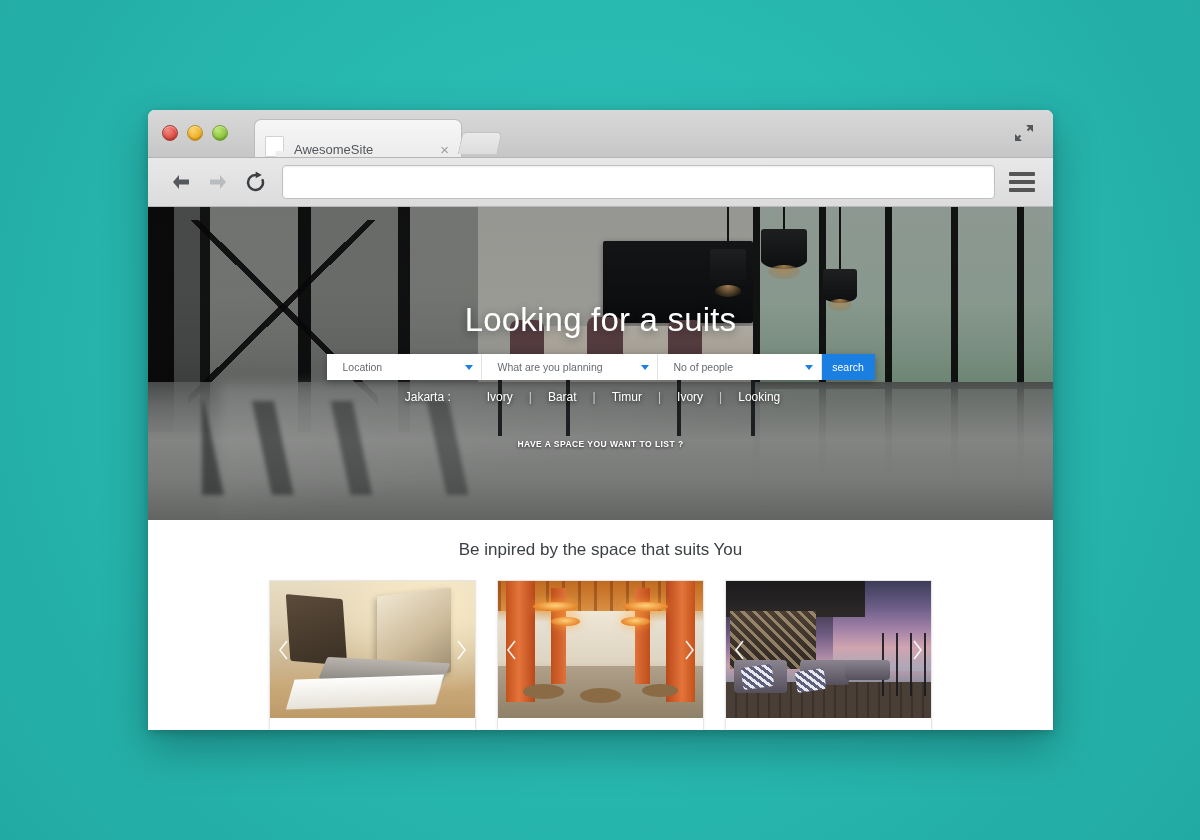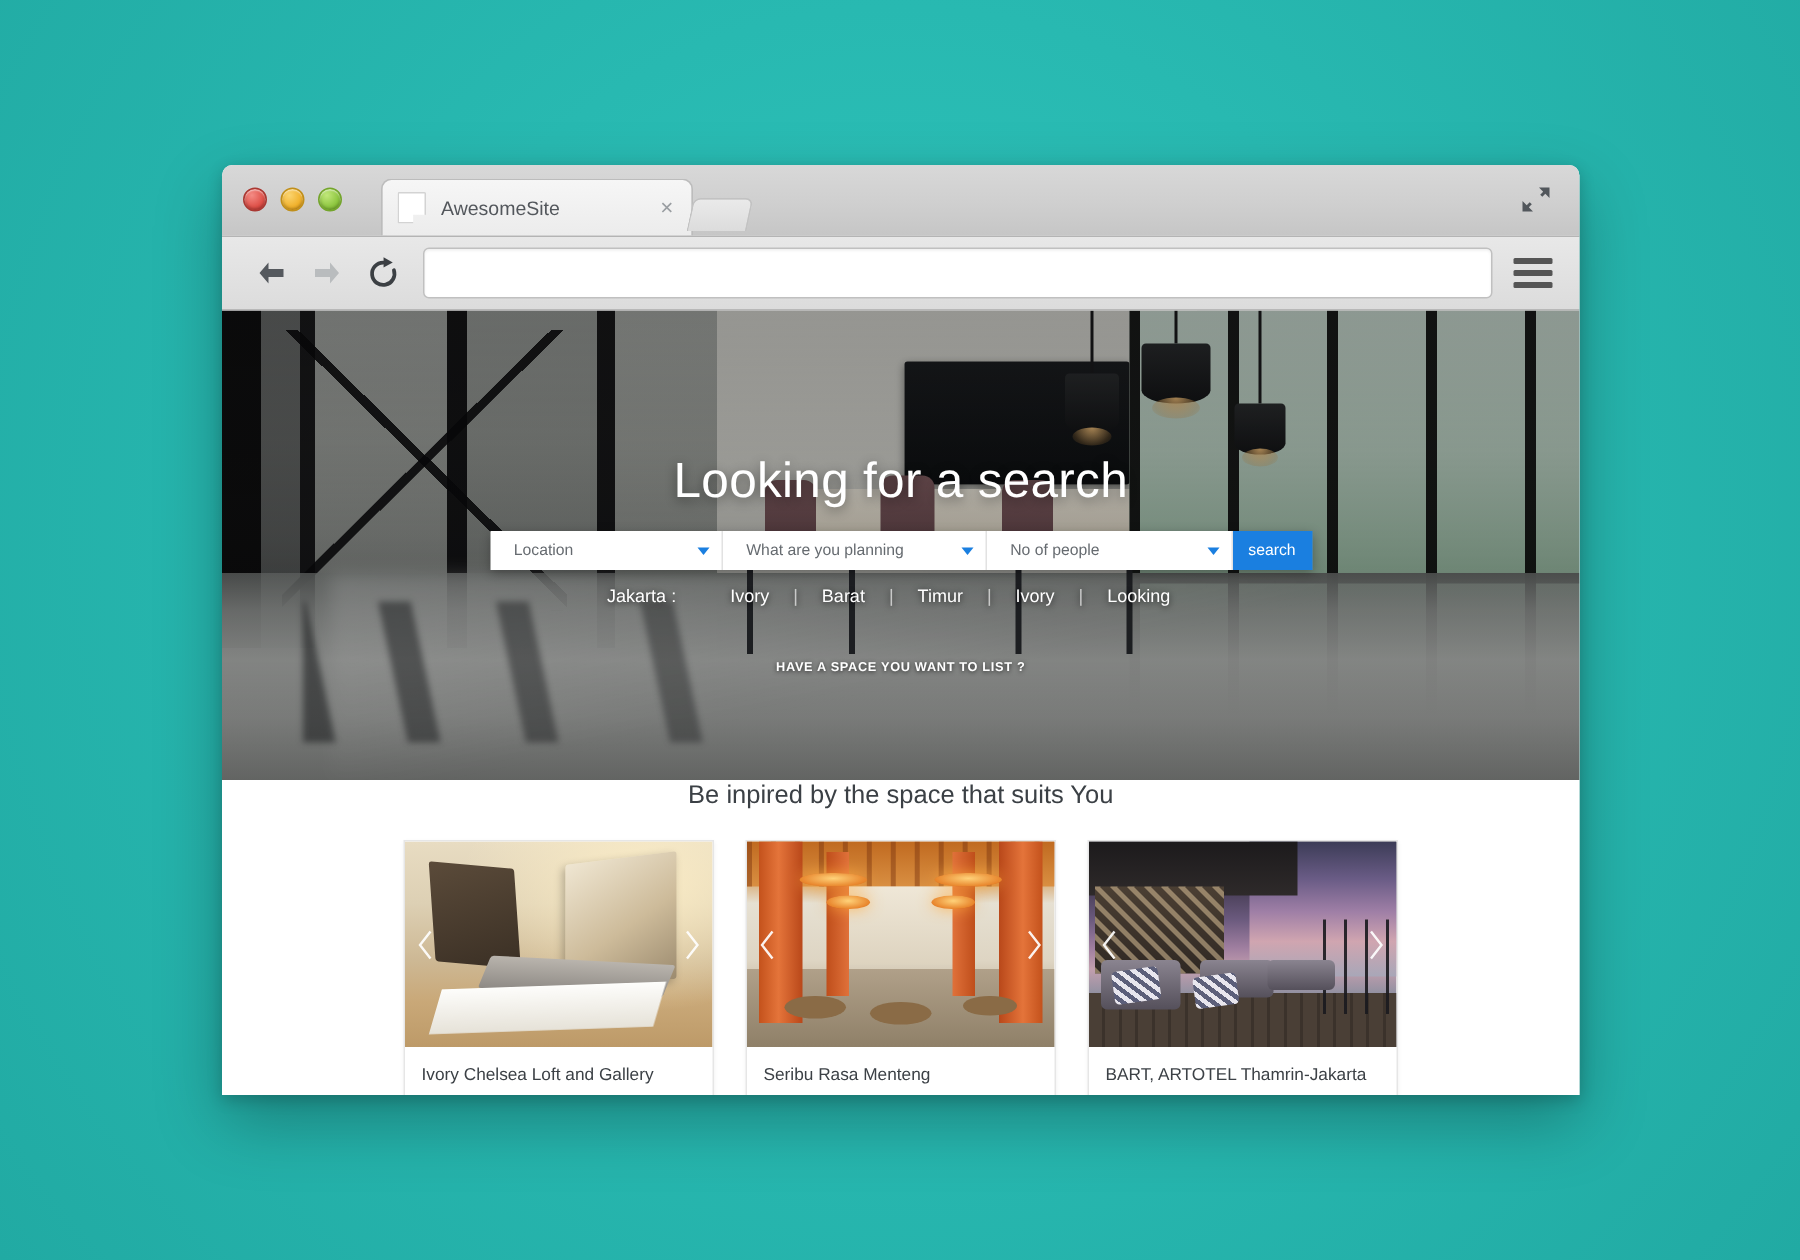--- a/index.html
+++ b/index.html
@@ -43,21 +43,21 @@
   .light.yellow { background: radial-gradient(circle at 35% 30%, #fbd46f, #f0b12c 60%, #c98a12); border:1px solid #c08f1b;}
   .light.green  { background: radial-gradient(circle at 35% 30%, #c1e87a, #8dc63f 60%, #69a020); border:1px solid #74a52c;}
 
   .tab {
     position: absolute; left: 106px; top: 9px;
     width: 208px; height: 38px;
     background: linear-gradient(to bottom, #f6f6f6, #ececec);
     border-radius: 7px 7px 0 0;
     border: 1px solid #bcbcbc;
     border-bottom: none;
-    display: flex; align-items: center;
+    display: flex; align-items: flex-end;
     padding: 0 10px;
     box-sizing: border-box;
   }
   .tab::before, .tab::after {
     content: ""; position: absolute; bottom: -1px; width: 14px; height: 14px;
   }
   .tab-favicon {
     width: 17px; height: 19px; flex: 0 0 auto;
     background: #fff;
     border: 1px solid #d3d3d3;
@@ -337,20 +337,21 @@
     color: #fff;
     font-size: 8.5px; font-weight: bold;
     letter-spacing: 0.45px;
     text-shadow: 0 1px 3px rgba(0,0,0,0.7);
     cursor: pointer;
   }
 
   
   .content {
     background: #fff;
+    padding-top: 20px;
   }
   .section-title {
     text-align: center;
     font-size: 17px;
     color: #3b4045;
     font-weight: 400;
     margin-bottom: 20px;
   }
   .cards {
     display: flex;
@@ -589,21 +590,21 @@
           <div class="leg" style="left:90%;"></div>
         </div>
         <div class="hp-chair" style="left:40%;top:36%;width:34px;height:52px;"></div>
         <div class="hp-chair" style="left:48.5%;top:35%;width:36px;height:56px;"></div>
         <div class="hp-chair" style="left:57.5%;top:36%;width:34px;height:52px;"></div>
 
         <div class="hero-overlay"></div>
       </div>
 
 
-      <div class="hero-title">Looking for a search</div>
+      <div class="hero-title">Looking for a suits</div>
 
       <div class="searchbar">
         <div class="sel s1">
           <span>Location</span>
           <span class="caret"></span>
         </div>
         <div class="sel s2">
           <span>What are you planning</span>
           <span class="caret"></span>
         </div>

